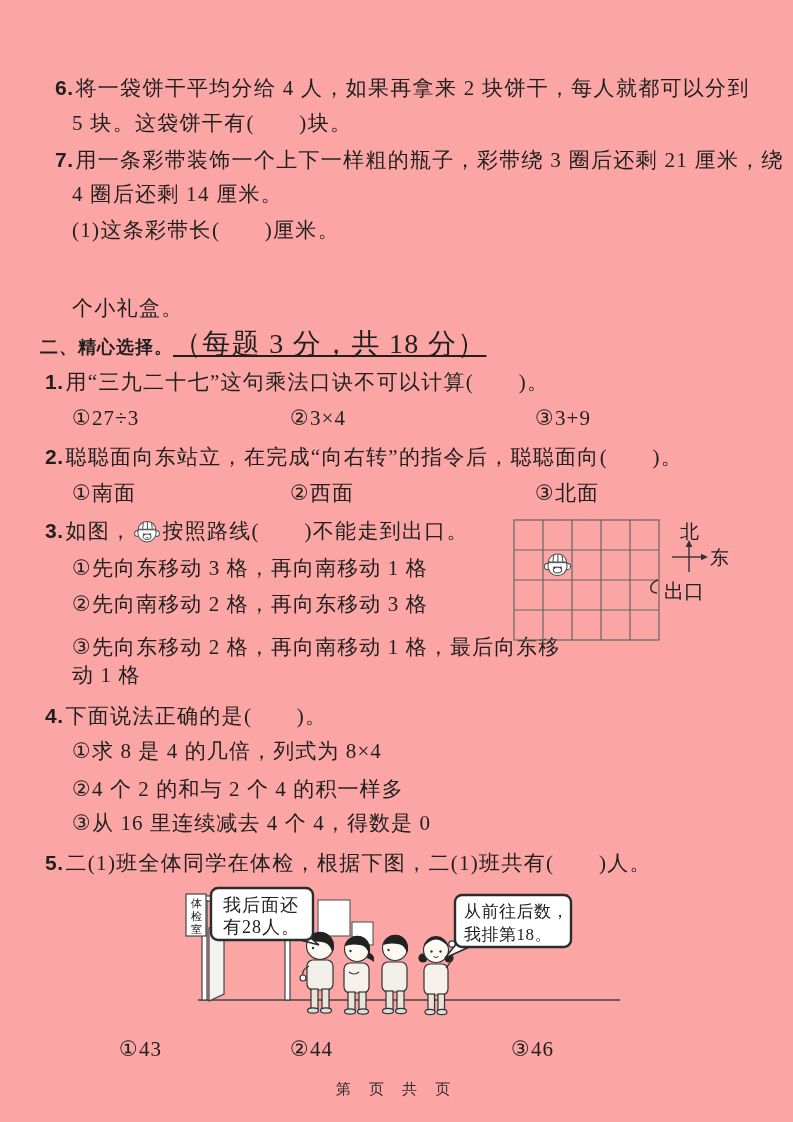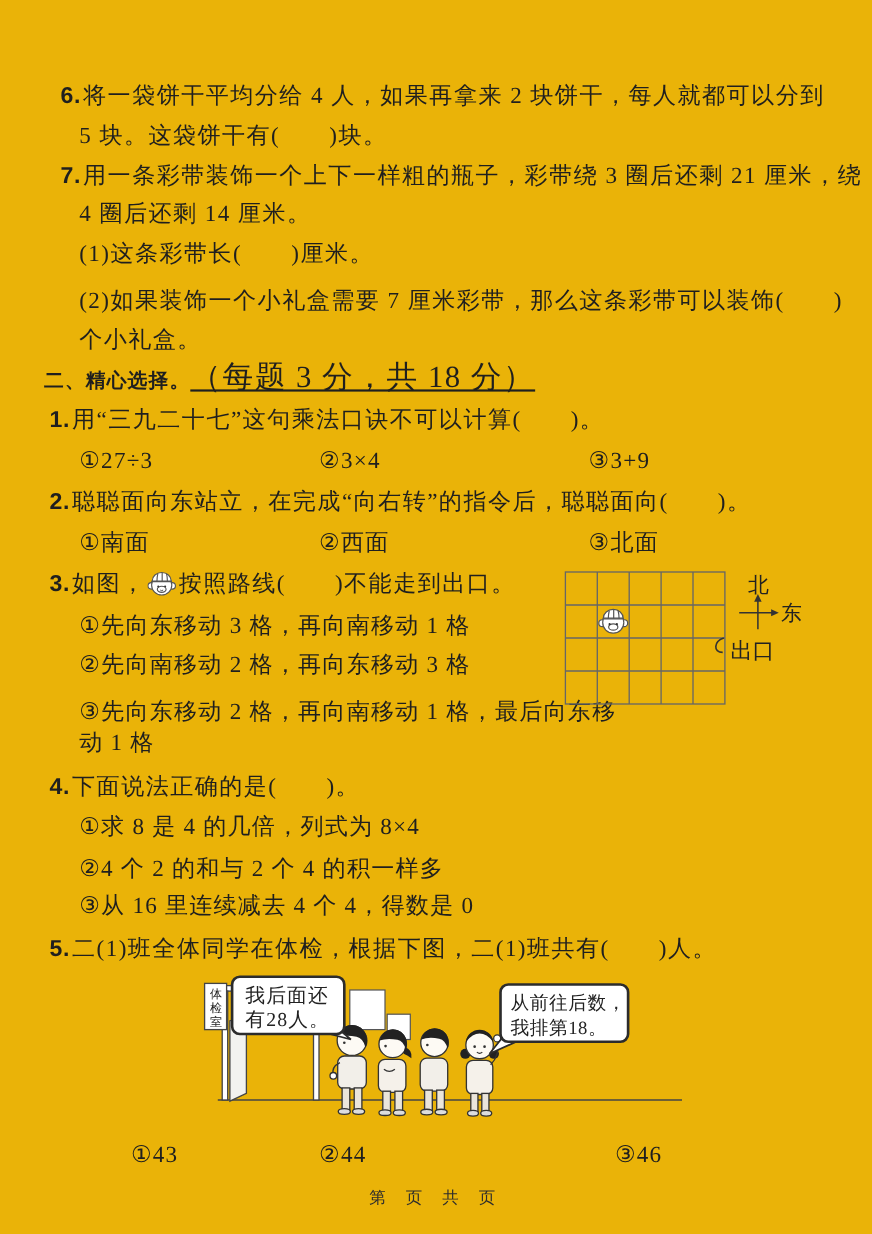--- a/index.html
+++ b/index.html
@@ -1,17 +1,17 @@
 <!DOCTYPE html>
 <html><head>
 <meta charset="utf-8">
 <style>
   html,body{margin:0;padding:0;background:#ffffff;}
   #page{
-    position:relative;width:793px;height:1122px;background:#eab308;
+    position:relative;width:793px;height:1122px;background:#fca5a5;
     font-family:"Liberation Serif","DejaVu Serif","DejaVu Sans",serif;
     color:#1f1f1f;overflow:hidden;
   }
   .line{position:absolute;font-size:21px;line-height:27px;letter-spacing:1.3px;white-space:pre;}
   .qno{font-family:"Liberation Sans","DejaVu Sans",sans-serif;font-weight:700;letter-spacing:.5px;padding-right:2px;}
   .sec-title{font-family:"Liberation Sans","DejaVu Sans",sans-serif;font-weight:700;font-size:18px;letter-spacing:1px;}
   .sec-meta{font-weight:400;font-size:28px;text-decoration:underline;}
   .opt{letter-spacing:1.1px;}
   .footer{position:absolute;left:0;top:1080px;width:100%;text-align:center;
     font-family:"Liberation Sans","DejaVu Sans",sans-serif;
@@ -24,21 +24,20 @@
 <body>
 
 <div id="page">
 
   <div class="line" style="left:55px;top:74px;"><span class="qno">6.</span><span>将一袋饼干平均分给 4 人，如果再拿来 2 块饼干，每人就都可以分到</span></div>
   <div class="line" style="left:72px;top:110px;">5 块。这袋饼干有(　　)块。</div>
 
   <div class="line" style="left:55px;top:146px;"><span class="qno">7.</span><span>用一条彩带装饰一个上下一样粗的瓶子，彩带绕 3 圈后还剩 21 厘米，绕</span></div>
   <div class="line" style="left:72px;top:181px;">4 圈后还剩 14 厘米。</div>
   <div class="line" style="left:72px;top:217px;">(1)这条彩带长(　　)厘米。</div>
-  <div class="line" style="left:72px;top:260px;">(2)如果装饰一个小礼盒需要 7 厘米彩带，那么这条彩带可以装饰(　　)</div>
   <div class="line" style="left:72px;top:295px;">个小礼盒。</div>
 
   <div class="line" style="left:40px;top:330px;"><span class="sec-title">二、精心选择。</span><span class="sec-meta">（每题 3 分，共 18 分）</span></div>
 
   <div class="line" style="left:45px;top:368px;"><span class="qno">1.</span><span>用“三九二十七”这句乘法口诀不可以计算(　　)。</span></div>
   <div class="line opt" style="left:72px;top:405px;">①27÷3</div>
   <div class="line opt" style="left:290px;top:405px;">②3×4</div>
   <div class="line opt" style="left:535px;top:405px;">③3+9</div>
 
   <div class="line" style="left:45px;top:443px;"><span class="qno">2.</span><span>聪聪面向东站立，在完成“向右转”的指令后，聪聪面向(　　)。</span></div>
@@ -196,17 +195,17 @@
     <g>
       <polygon points="278,56 262,76 293,62" fill="#fff" stroke="#2c2c2c" stroke-width="1.6"></polygon>
       <rect x="272" y="13" width="116" height="52" rx="7" fill="#fff" stroke="#2c2c2c" stroke-width="2.4"></rect>
       <text x="281" y="35" font-size="17" letter-spacing="0.5">从前往后数，</text>
       <text x="281" y="58" font-size="17" letter-spacing="0.5">我排第18。</text>
     </g>
   </svg>
 
   <div class="line opt" style="left:72px;top:1036px;margin-left:47px;">①43</div>
   <div class="line opt" style="left:290px;top:1036px;">②44</div>
-  <div class="line opt" style="left:559px;top:1036px;text-align:center;">③46</div>
+  <div class="line opt" style="left:511px;top:1036px;text-align:center;">③46</div>
 
   <div class="footer">第 页 共 页</div>
 
 </div>
 
 </body></html>

